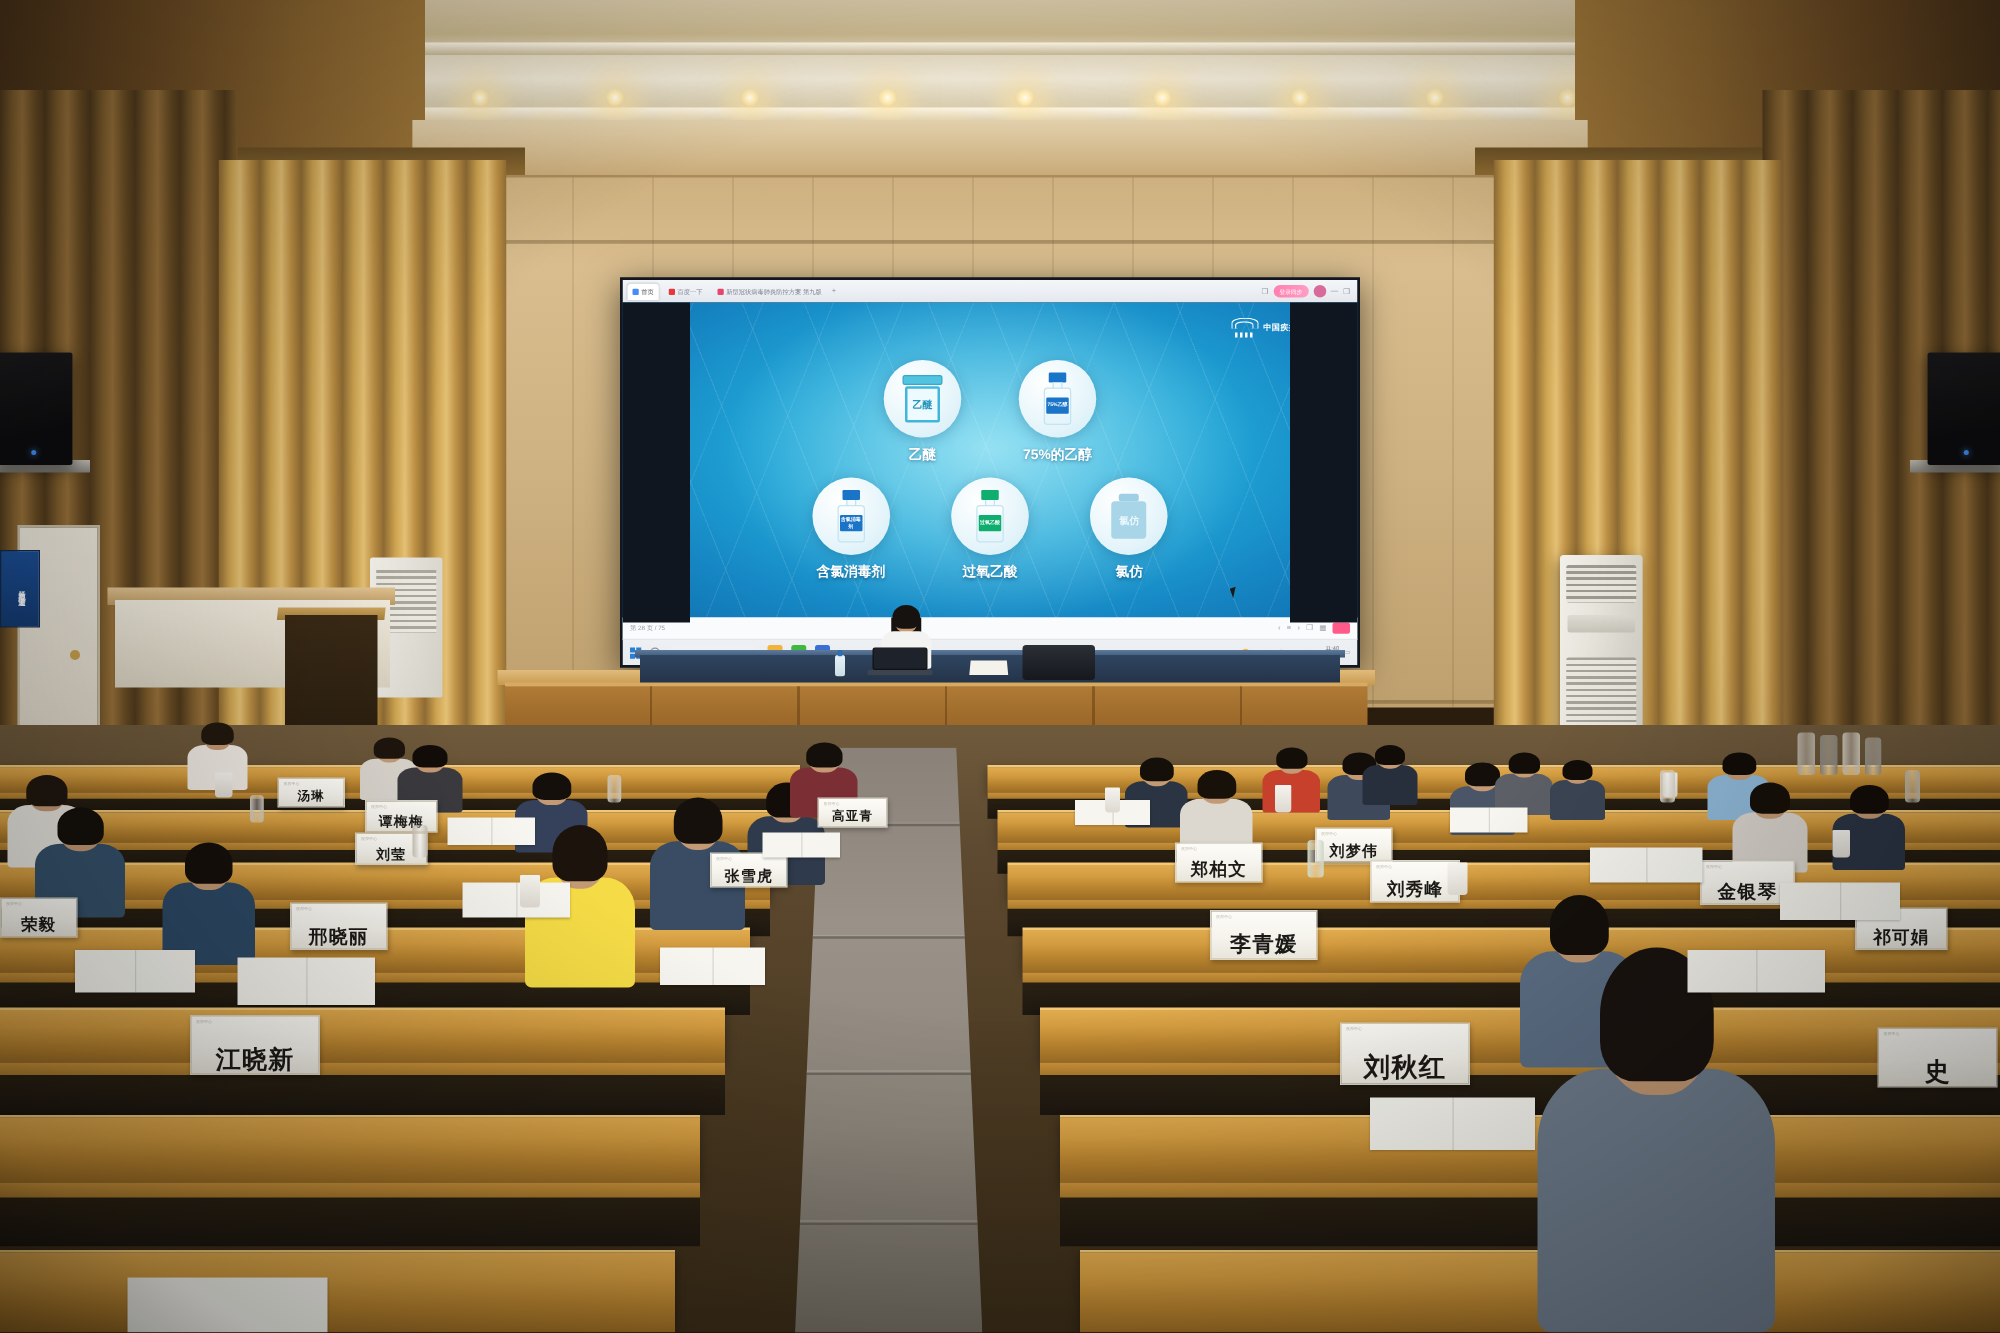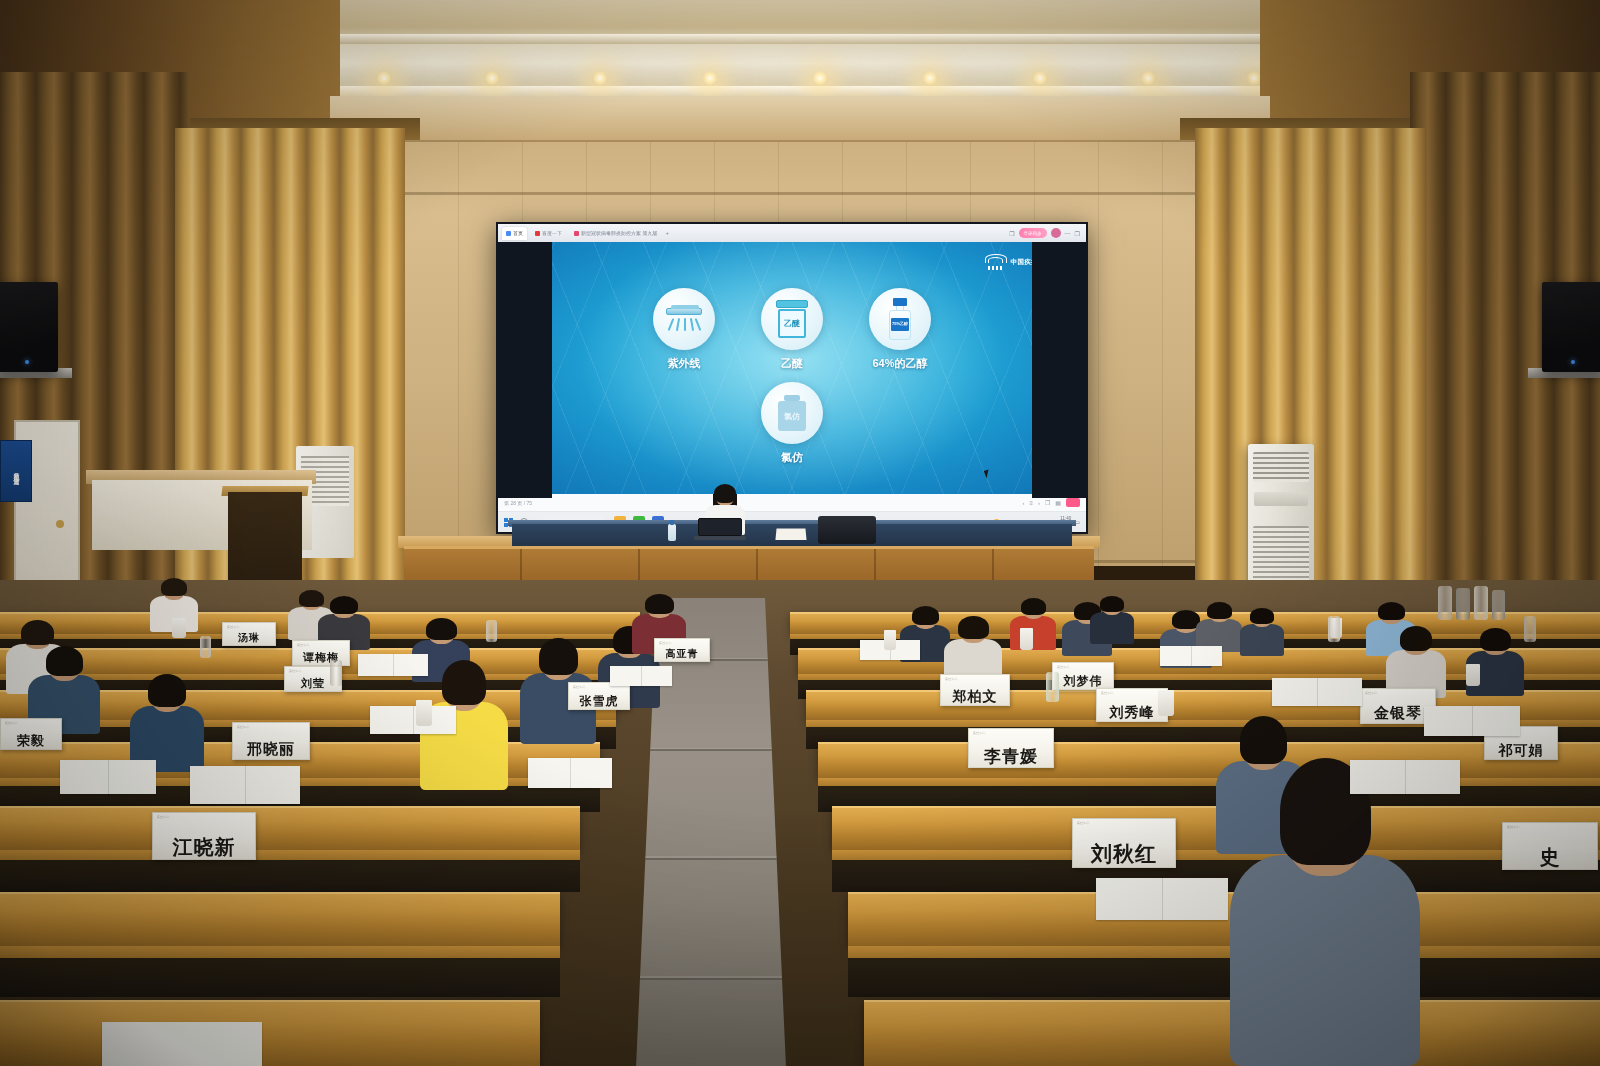--- a/index.html
+++ b/index.html
@@ -657,33 +657,20 @@
               <i></i>
               <i></i>
               <i></i>
               <i></i>
             </div>
         </div>
         <div class="cdc-text">中国疾控中心</div>
       </div>
 
       <div class="icon-row r1">
-        <div class="icon-item">
-          <div class="icon-bubble">
-            <div class="g-uv">
-              <div class="tube"></div>
-              <div class="ray" style="left:6px;  transform:rotate(22deg);"></div>
-              <div class="ray" style="left:13px; transform:rotate(10deg);"></div>
-              <div class="ray" style="left:20px;"></div>
-              <div class="ray" style="left:27px; transform:rotate(-10deg);"></div>
-              <div class="ray" style="left:33px; transform:rotate(-22deg);"></div>
-            </div>
-          </div>
-          <div class="icon-label">紫外线</div>
-        </div>
 
 
         <div class="icon-item">
           <div class="icon-bubble">
             <div class="g-jar">
               <div class="lid"></div>
               <div class="body">
                   <span>乙醚</span>
                 </div>
             </div>
@@ -693,26 +680,48 @@
 
         <div class="icon-item">
           <div class="icon-bubble">
             <div class="g-bottle">
               <div class="cap" style="background:#1a74c8"></div>
               <div class="neck"></div>
               <div class="body"></div>
               <div class="lbl" style="background:#1a74c8">75%乙醇</div>
             </div>
           </div>
-          <div class="icon-label">64%的乙醇</div>
+          <div class="icon-label">75%的乙醇</div>
         </div>
       </div>
 
       <div class="icon-row r2">
-
+        <div class="icon-item">
+          <div class="icon-bubble">
+            <div class="g-bottle">
+              <div class="cap" style="background:#1a74c8"></div>
+              <div class="neck"></div>
+              <div class="body"></div>
+              <div class="lbl" style="background:#1a74c8">含氯消毒剂</div>
+            </div>
+          </div>
+          <div class="icon-label">含氯消毒剂</div>
+        </div>
+
+        <div class="icon-item">
+          <div class="icon-bubble">
+            <div class="g-bottle">
+              <div class="cap" style="background:#0fae6e"></div>
+              <div class="neck"></div>
+              <div class="body"></div>
+              <div class="lbl" style="background:#0fae6e">过氧乙酸</div>
+            </div>
+          </div>
+          <div class="icon-label">过氧乙酸</div>
+        </div>
 
         <div class="icon-item">
           <div class="icon-bubble">
             <div class="g-chlor">
               <div class="cap2"></div>
               <div class="body2">
                   <span>氯仿</span>
                 </div>
             </div>
           </div>

